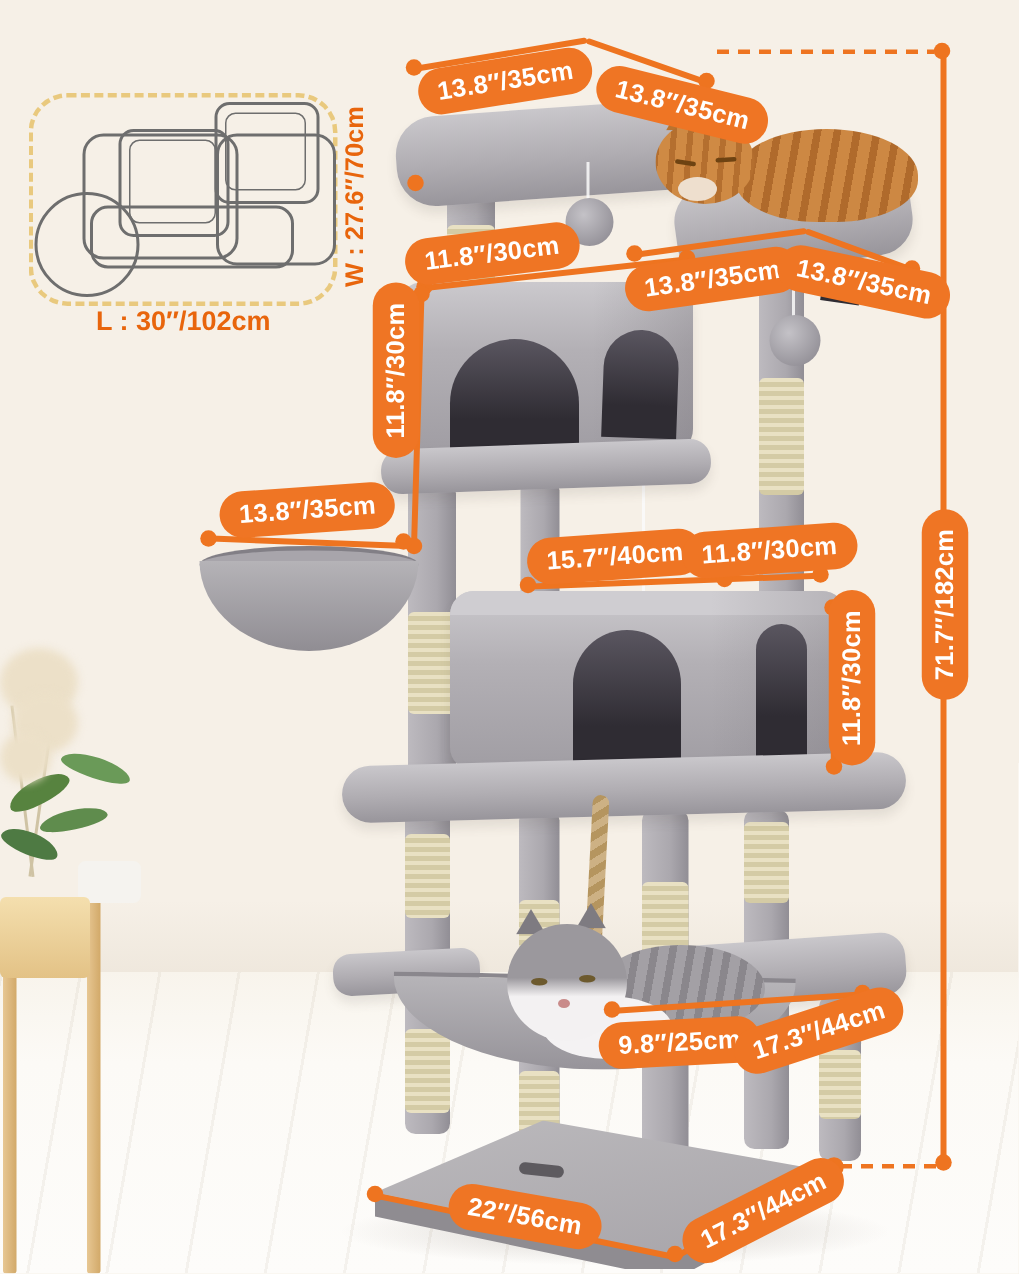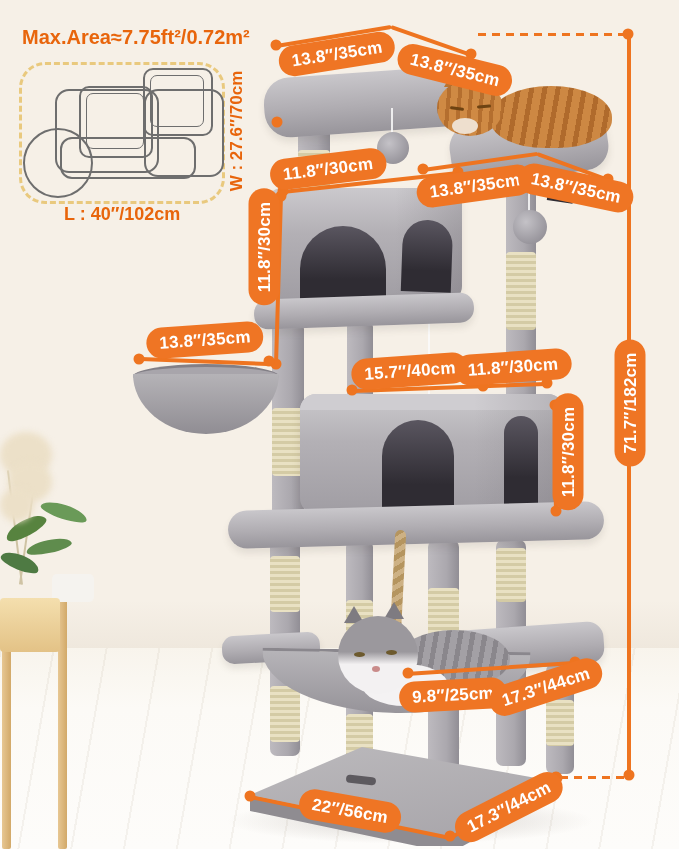--- a/index.html
+++ b/index.html
@@ -146,35 +146,34 @@
   <div style="position:absolute;left:386px;top:650px;width:11px;height:5px;border-radius:50%;background:#6d5a2e;z-index:13;"></div>
   <div style="position:absolute;left:372px;top:666px;width:8px;height:6px;border-radius:50%;background:#c98b8a;z-index:13;"></div>
   <div style="position:absolute;left:362px;top:664px;width:86px;height:42px;border-radius:50%;background:#f4f2f3;z-index:11;"></div>
 
   <div style="position:absolute;left:238px;top:742px;width:330px;height:104px;z-index:14;">
     <div style="position:absolute;inset:0;clip-path:polygon(12px 53px,124px 5px,315px 39px,212px 95px);background:linear-gradient(170deg,#bcbabd,#a6a3a8);"></div>
     <div style="position:absolute;inset:0;clip-path:polygon(12px 53px,212px 95px,315px 39px,315px 55px,212px 111px,12px 69px);background:#8f8c91;"></div>
     <div style="position:absolute;left:108px;top:34px;width:30px;height:8px;border-radius:4px;background:#5d5a5f;transform:rotate(6deg);"></div>
   </div>
 
-  <div class="info-txt" style="left:22px;top:26px;font-size:20px;">Max.Area≈7.75ft²/0.72m²</div>
   <div class="dash-box">
     <div class="fp" style="left:33px;top:24px;width:100px;height:80px;border-radius:14px;"></div>
     <div class="fp" style="left:122px;top:24px;width:76px;height:84px;border-radius:14px;"></div>
     <div class="fp" style="left:38px;top:72px;width:132px;height:38px;border-radius:12px;"></div>
     <div class="fp" style="left:57px;top:21px;width:70px;height:68px;border-radius:10px;">
       <div class="fp" style="left:5px;top:5px;width:56px;height:54px;border-radius:7px;border-width:1.5px;"></div>
     </div>
     <div class="fp" style="left:121px;top:3px;width:66px;height:64px;border-radius:10px;">
       <div class="fp" style="left:5px;top:5px;width:52px;height:50px;border-radius:7px;border-width:1.5px;"></div>
     </div>
     <div class="fp" style="left:1px;top:63px;width:66px;height:66px;border-radius:50%;"></div>
   </div>
   <div class="info-txt" style="left:237px;top:131px;font-size:17px;transform:translate(-50%,-50%) rotate(-90deg);">W : 27.6″/70cm</div>
-  <div class="info-txt" style="left:64px;top:204px;font-size:18px;">L : 40″/102cm</div>
+  <div class="info-txt" style="left:64px;top:204px;font-size:18px;">L : 30″/102cm</div>
 
   <div class="dim-line" style="left:276px;top:44px;width:117px;transform:rotate(-9.4deg);"></div>
   <div class="dim-line" style="left:391px;top:25px;width:85px;transform:rotate(19.3deg);"></div>
   <div class="dot" style="left:276px;top:45px;"></div>
   <div class="dot" style="left:471px;top:54px;"></div>
   <div class="dot" style="left:277px;top:122px;"></div>
   <div class="dim-dash" style="left:478px;top:33px;width:145px;"></div>
   <div class="dot" style="left:628px;top:34px;"></div>
 
   <div class="dim-line" style="left:283px;top:190px;width:176px;transform:rotate(-6.2deg);"></div>

